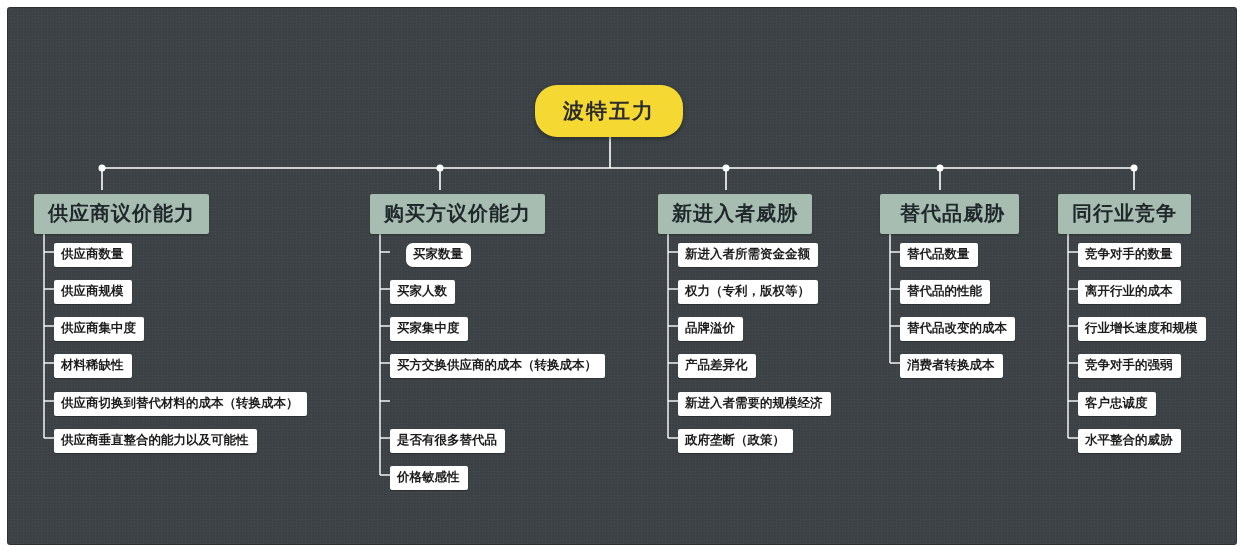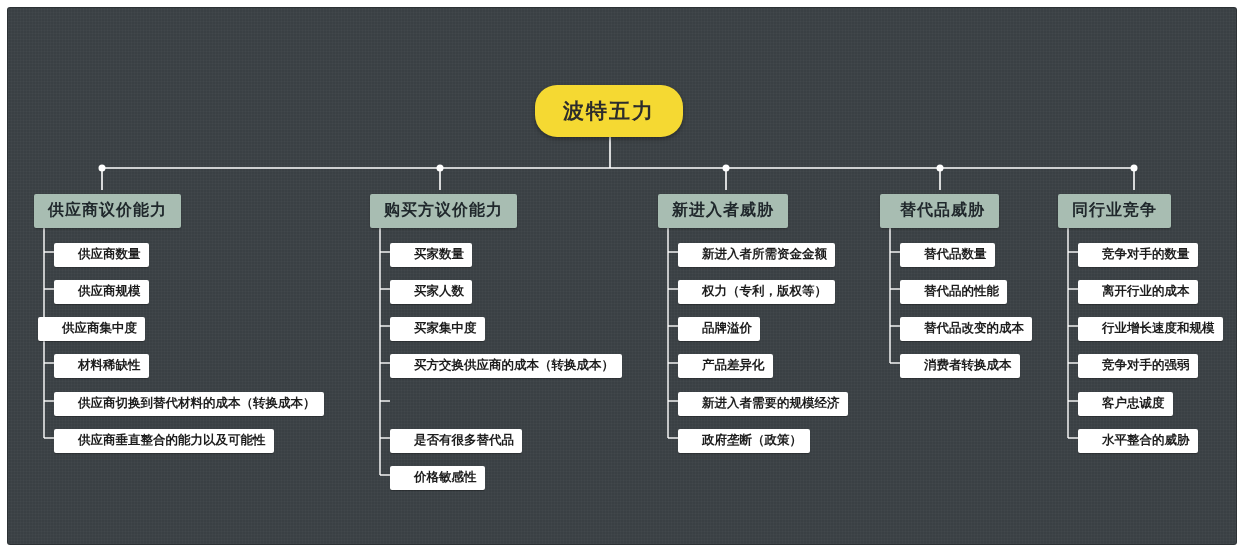--- a/index.html
+++ b/index.html
@@ -47,33 +47,33 @@
     border-radius: 22px;
     font-size: 21px;
     font-weight: bold;
     padding: 12px 28px;
     letter-spacing: 2px;
     box-shadow: 0 2px 4px rgba(0,0,0,0.35);
   }
   .branch-node {
     background: #a8bdb2;
     color: #20282c;
-    font-size: 16px;
+    font-size: 20px;
     font-weight: bold;
     padding: 6px 14px 7px 14px;
     letter-spacing: 1px;
     border-radius: 2px;
     box-shadow: 0 1px 2px rgba(0,0,0,0.3);
   }
   .leaf-node {
     background: #ffffff;
     color: #1d1d1d;
     font-size: 12.5px;
     font-weight: bold;
-    padding: 3px 8px 4px 24px;
+    padding: 3px 8px 4px 7px;
     border-radius: 2px;
     box-shadow: 0 1px 1px rgba(0,0,0,0.3);
   }
 </style>
 </head>
 <body>
 
 <div id="canvas">
   <div id="board">
 
@@ -132,27 +132,27 @@
       <path d="M 1060 355 L 1070 355" stroke="#ffffff" stroke-width="1.4" fill="none"></path>
       <path d="M 1060 393 L 1070 393" stroke="#ffffff" stroke-width="1.4" fill="none"></path>
       <path d="M 1060 430 L 1070 430" stroke="#ffffff" stroke-width="1.4" fill="none"></path>
     </svg>
 
     <div class="node root-node" style="left:527px; top:77px;">波特五力</div>
 
     <div class="node branch-node" style="left:26px; top:186px;">供应商议价能力</div>
     <div class="node leaf-node" style="left:46px; top:235px;">供应商数量</div>
     <div class="node leaf-node" style="left:46px; top:272px;">供应商规模</div>
-    <div class="node leaf-node" style="left:30px; top:309px;">供应商集中度</div>
+    <div class="node leaf-node" style="left:46px; top:309px;">供应商集中度</div>
     <div class="node leaf-node" style="left:46px; top:346px;">材料稀缺性</div>
     <div class="node leaf-node" style="left:46px; top:384px;">供应商切换到替代材料的成本（转换成本）</div>
     <div class="node leaf-node" style="left:46px; top:421px;">供应商垂直整合的能力以及可能性</div>
 
     <div class="node branch-node" style="left:362px; top:186px;">购买方议价能力</div>
-    <div class="node leaf-node" style="left:382px; top:235px;">买家数量</div>
+    <div class="node leaf-node" style="left:398px; top:235px;border-radius:7px;">买家数量</div>
     <div class="node leaf-node" style="left:382px; top:272px;">买家人数</div>
     <div class="node leaf-node" style="left:382px; top:309px;">买家集中度</div>
     <div class="node leaf-node" style="left:382px; top:346px;text-align:center;">买方交换供应商的成本（转换成本）</div>
     <div class="node leaf-node" style="left:382px; top:421px;">是否有很多替代品</div>
     <div class="node leaf-node" style="left:382px; top:458px;">价格敏感性</div>
 
     <div class="node branch-node" style="left:650px; top:186px;">新进入者威胁</div>
     <div class="node leaf-node" style="left:670px; top:235px;">新进入者所需资金金额</div>
     <div class="node leaf-node" style="left:670px; top:272px;">权力（专利，版权等）</div>
     <div class="node leaf-node" style="left:670px; top:309px;">品牌溢价</div>

